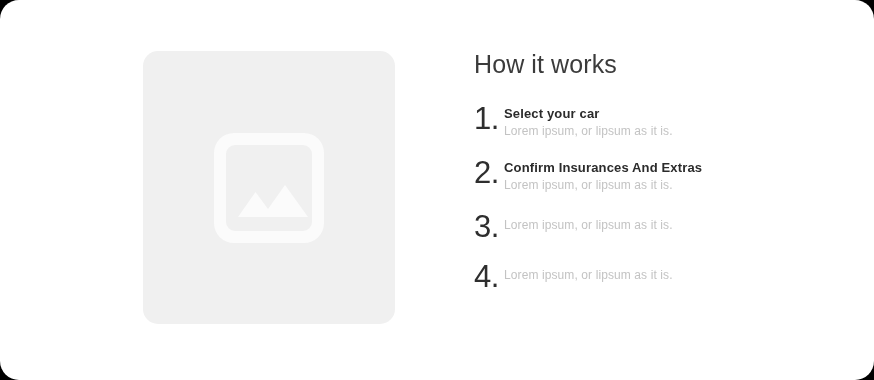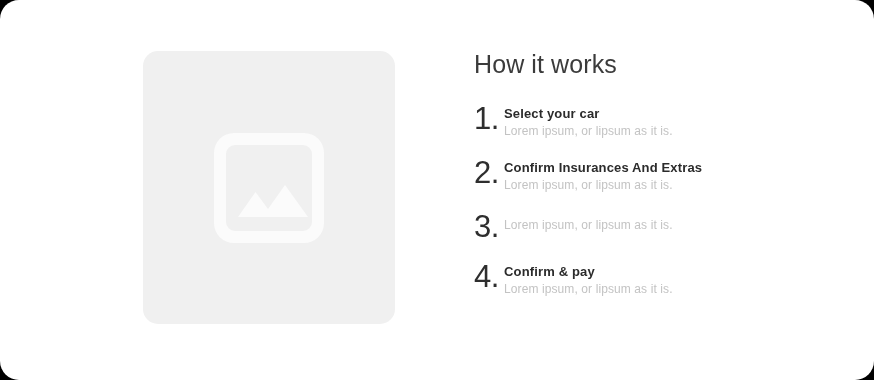--- a/index.html
+++ b/index.html
@@ -157,21 +157,20 @@
       <li class="step-item">
         <div class="step-number">3.</div>
         <div class="step-body">
           <p class="step-subtitle">Lorem ipsum, or lipsum as it is.</p>
         </div>
       </li>
 
       <li class="step-item">
         <div class="step-number">4.</div>
         <div class="step-body">
-          <p class="step-title">Confirm &amp; pay</p>
           <p class="step-subtitle">Lorem ipsum, or lipsum as it is.</p>
         </div>
       </li>
 
     </ul>
   </div>
 
 </div>
 
 </body></html>

